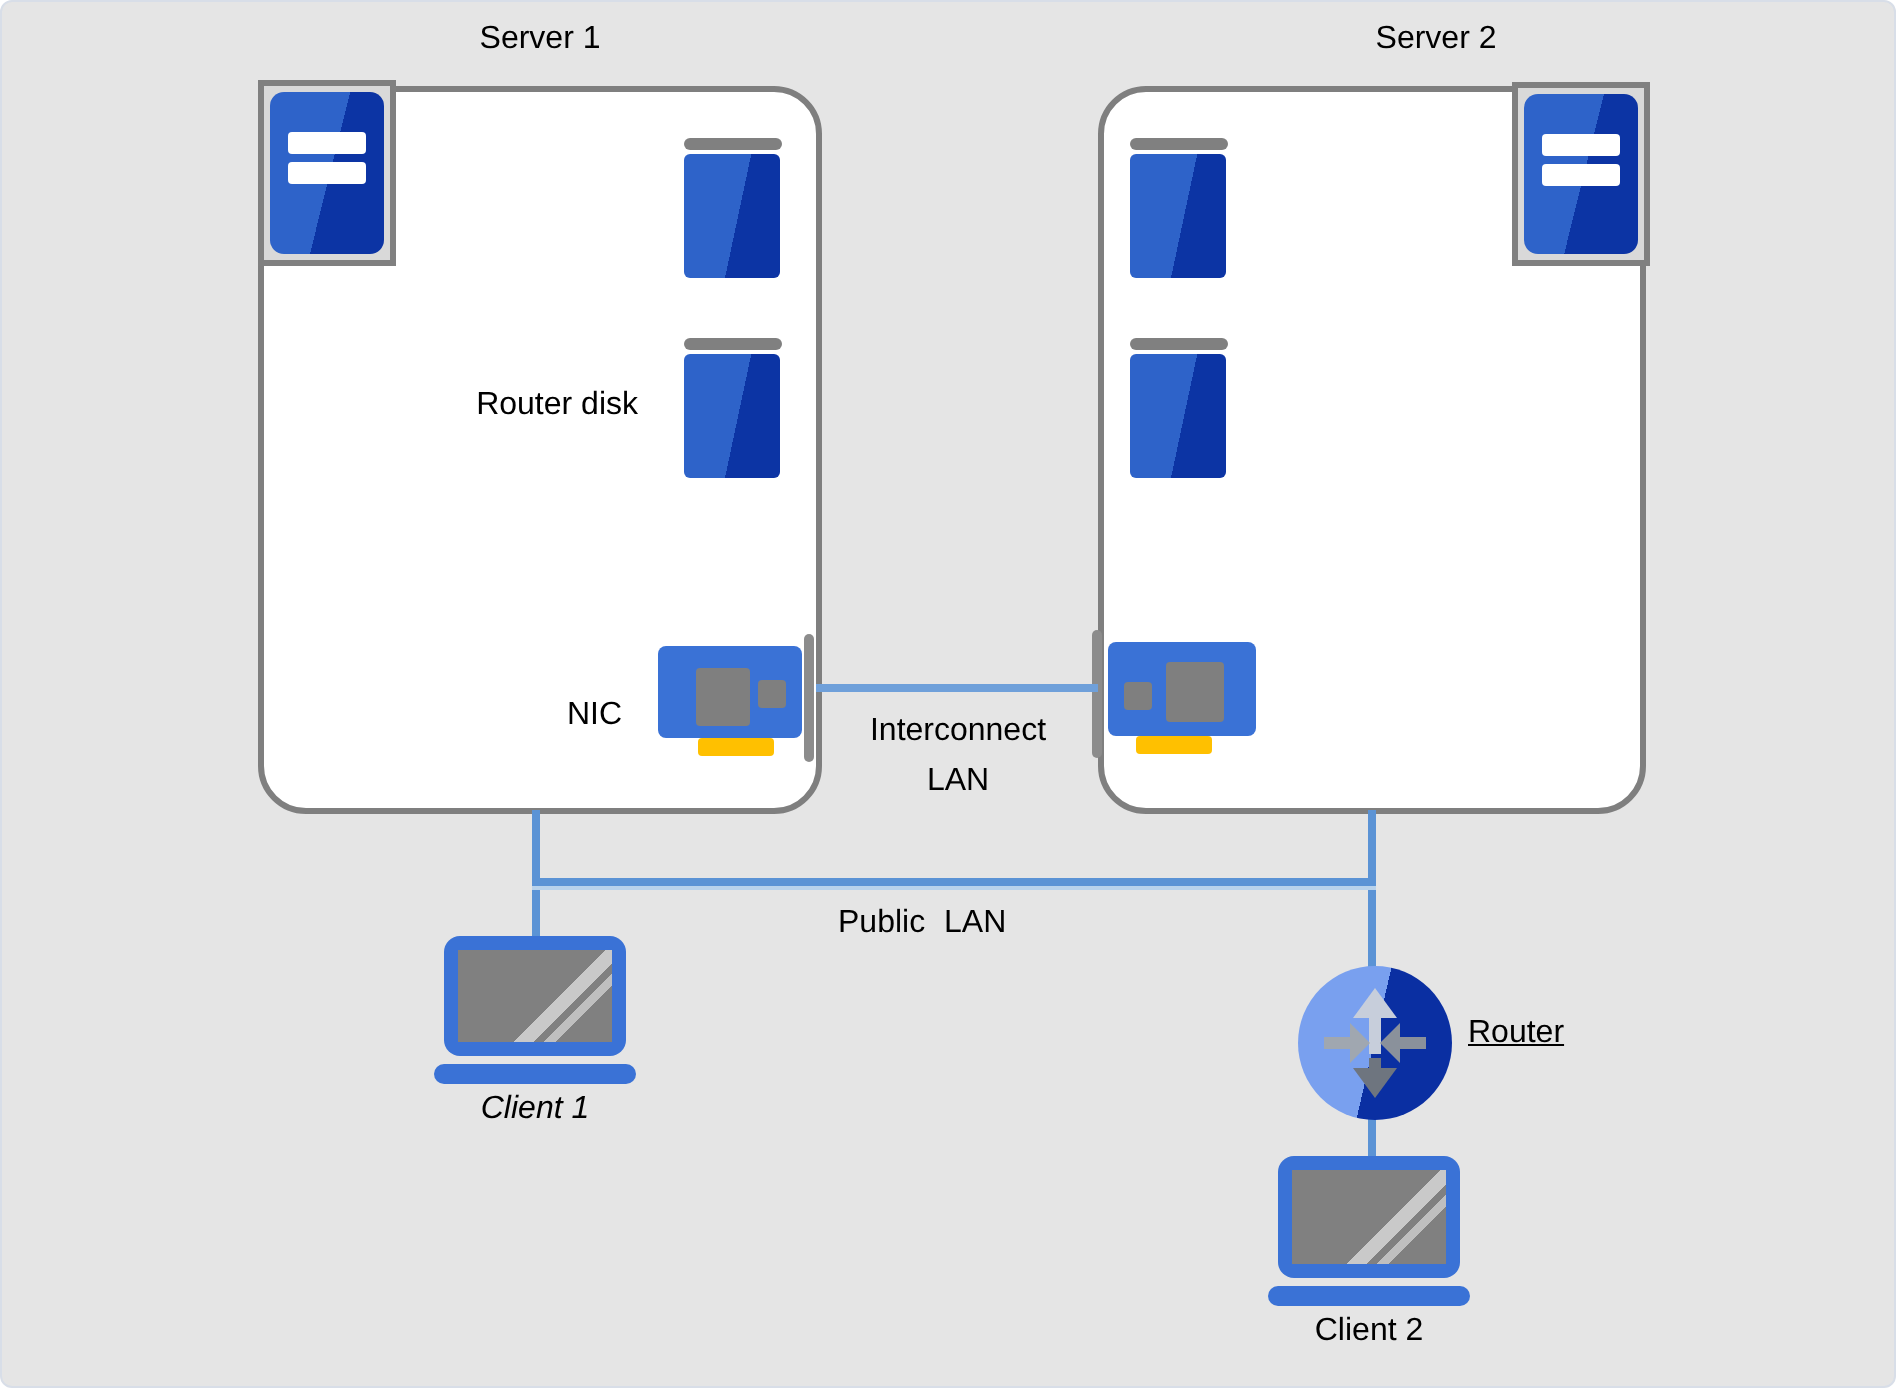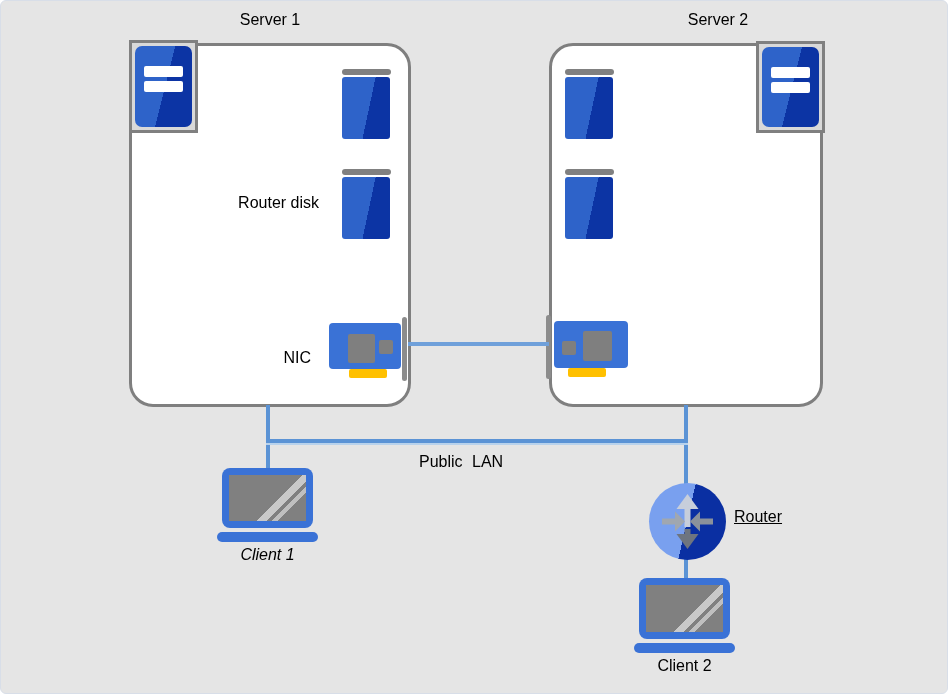--- a/index.html
+++ b/index.html
@@ -116,20 +116,24 @@
 
   <div class="abs" style="left:543px;top:314px;width:84px;height:64px;">
     <div class="nic-bracket" style="left:2px;top:0;height:64px;"></div>
     <div class="nic-body" style="left:10px;top:6px;width:74px;height:47px;"></div>
     <div class="nic-sq" style="left:18px;top:26px;width:14px;height:14px;"></div>
     <div class="nic-sq" style="left:39px;top:16px;width:29px;height:30px;"></div>
     <div class="nic-tab" style="left:24px;top:53px;width:38px;height:9px;"></div>
   </div>
 
   <div class="abs line-ic" style="left:407px;top:341px;width:141px;"></div>
+  <div class="abs interconnect-label center" style="left:407px;top:352px;width:142px;">
+    <div>Interconnect</div>
+    <div>LAN</div>
+  </div>
 
   <div class="abs line-v" style="left:265px;top:404px;height:63px;"></div>
   <div class="abs line-v" style="left:683px;top:404px;height:174px;"></div>
   <div class="abs line-h shadowed" style="left:265px;top:438px;width:422px;"></div>
   <div class="abs lbl public-label" style="left:418px;top:452px;">Public LAN</div>
 
   <div class="abs laptop" style="left:221px;top:467px;width:91px;height:60px;">
     <div class="laptop-screen"></div>
   </div>
   <div class="abs laptop-base" style="left:216px;top:531px;width:101px;height:10px;"></div>

